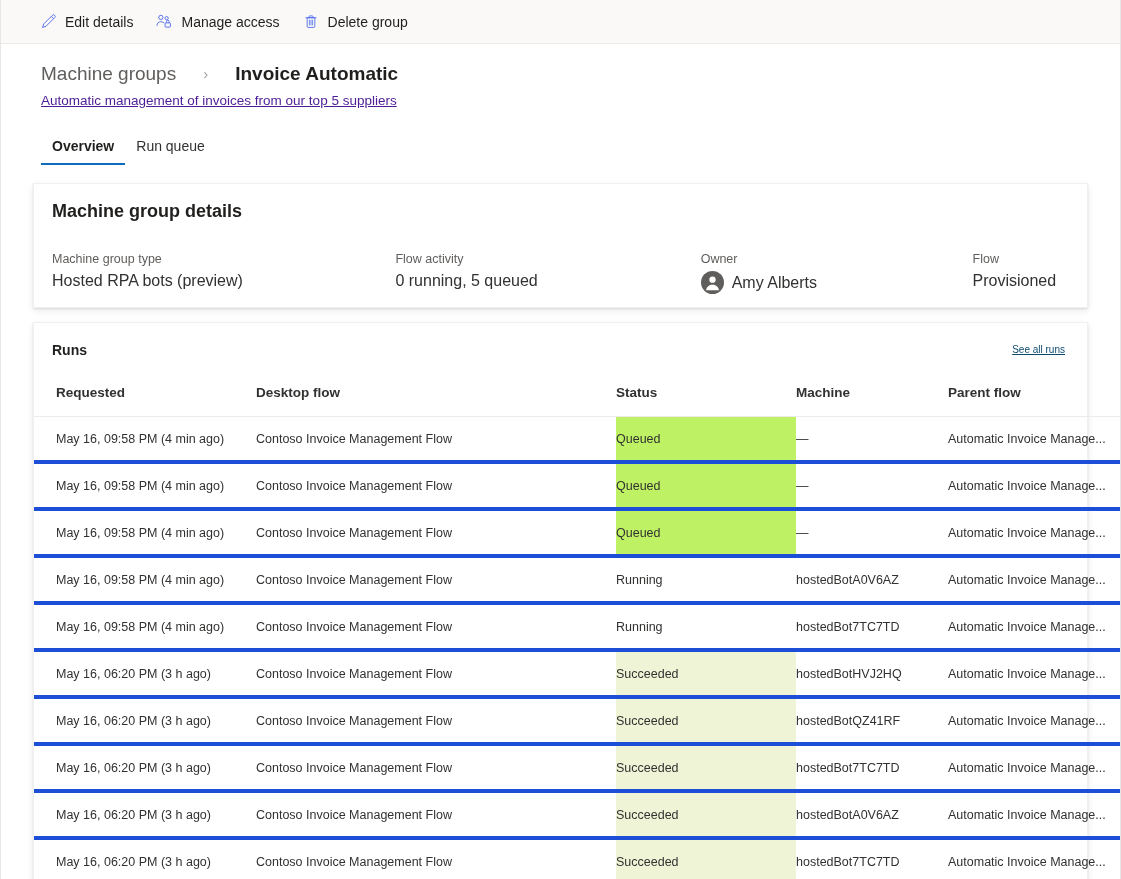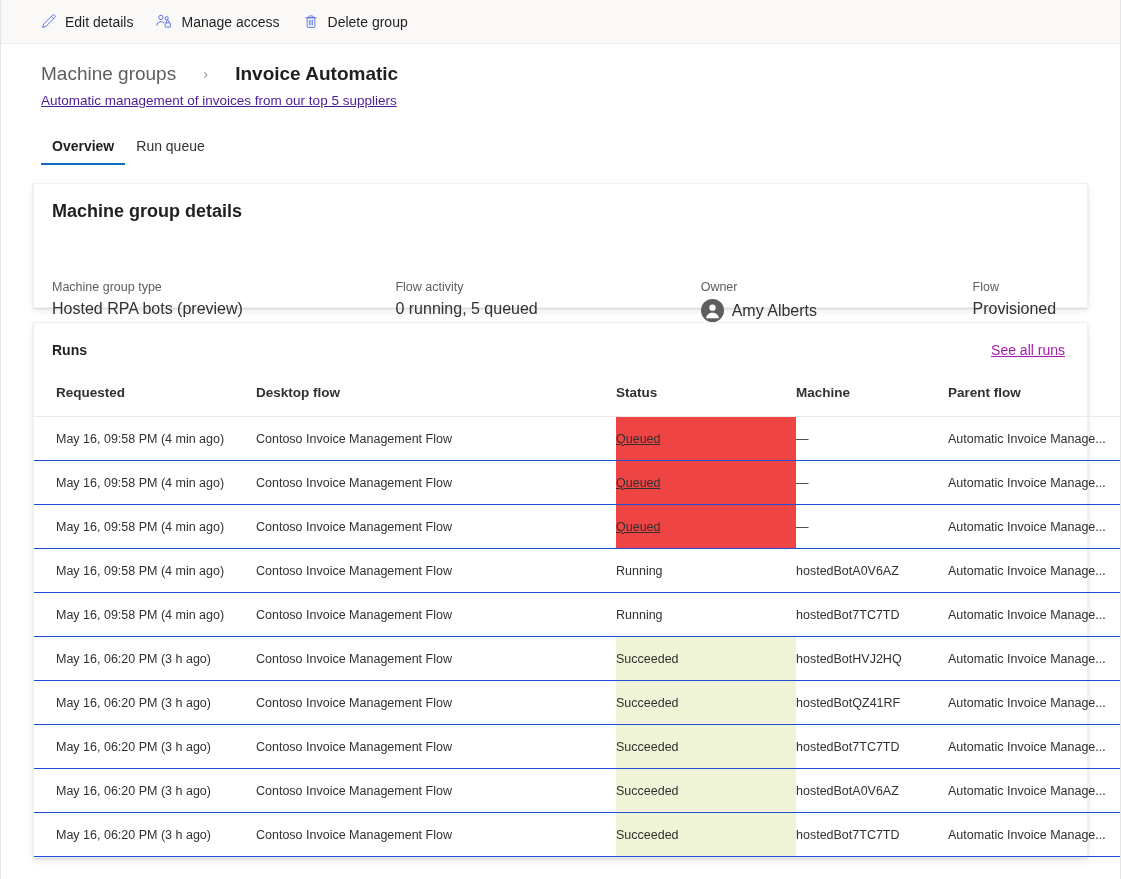--- a/index.html
+++ b/index.html
@@ -153,21 +153,20 @@
   .detail-col { box-sizing: border-box; }
   .detail-col.c1 { width: 360px; }
   .detail-col.c2 { width: 320px; }
   .detail-col.c3 { width: 285px; }
   .detail-col.c4 { width: 120px; }
   .detail-label {
     font-size: 12.5px;
     color: #605e5c;
     line-height: 17px;
     margin-bottom: 3px;
-    margin-top: 28px;
   }
   .detail-value {
     font-size: 16px;
     color: #323130;
     line-height: 20px;
   }
   .owner-line {
     display: flex;
     align-items: center;
     gap: 8px;
@@ -191,22 +190,22 @@
     justify-content: space-between;
     padding: 17px 22px 0 18px;
   }
   .runs-title {
     font-size: 14px;
     font-weight: 700;
     color: #201f1e;
     line-height: 20px;
   }
   .see-all {
-    font-size: 14px;
-    color: #a21caf;
+    font-size: 10px;
+    color: #0c4a6e;
     text-decoration: underline;
     cursor: pointer;
     line-height: 20px;
   }
 
   table.runs {
     width: 100%;
     border-collapse: collapse;
     margin-top: 24px;
     table-layout: fixed;
@@ -217,40 +216,40 @@
     font-weight: 600;
     color: #323130;
     padding: 0 0 14px 0;
     border-bottom: 1px solid #edebe9;
     line-height: 18px;
   }
   table.runs td {
     font-size: 12.5px;
     color: #323130;
     height: 43px;
-    border-bottom: 1px solid #1d4ed8;
+    border-bottom: 4px solid #1d4ed8;
     padding: 0;
     vertical-align: middle;
     white-space: nowrap;
     overflow: hidden;
     text-overflow: ellipsis;
   }
   .col-requested { width: 200px; padding-left: 22px !important; }
   .col-flow      { width: 360px; }
   .col-status    { width: 180px; }
   .col-machine   { width: 152px; }
   .col-parent    { width: 190px; }
 
   th.col-requested { padding-left: 22px !important; }
   td.cell-requested { padding-left: 22px; }
   td.cell-status { padding-left: 12px; }
   td.cell-machine { padding-left: 10px; }
   td.cell-parent { padding-left: 10px; padding-right: 14px; }
 
-  td.status-queued    { background: #ef4444; text-decoration: underline; }
+  td.status-queued    { background: #bef264; }
   td.status-succeeded { background: #eff4d6; }
   td.status-running   { background: transparent; }
 </style>
 </head>
 <body>
 
 <div class="page">
 
   <div class="command-bar">
     <button class="cmd-btn">

